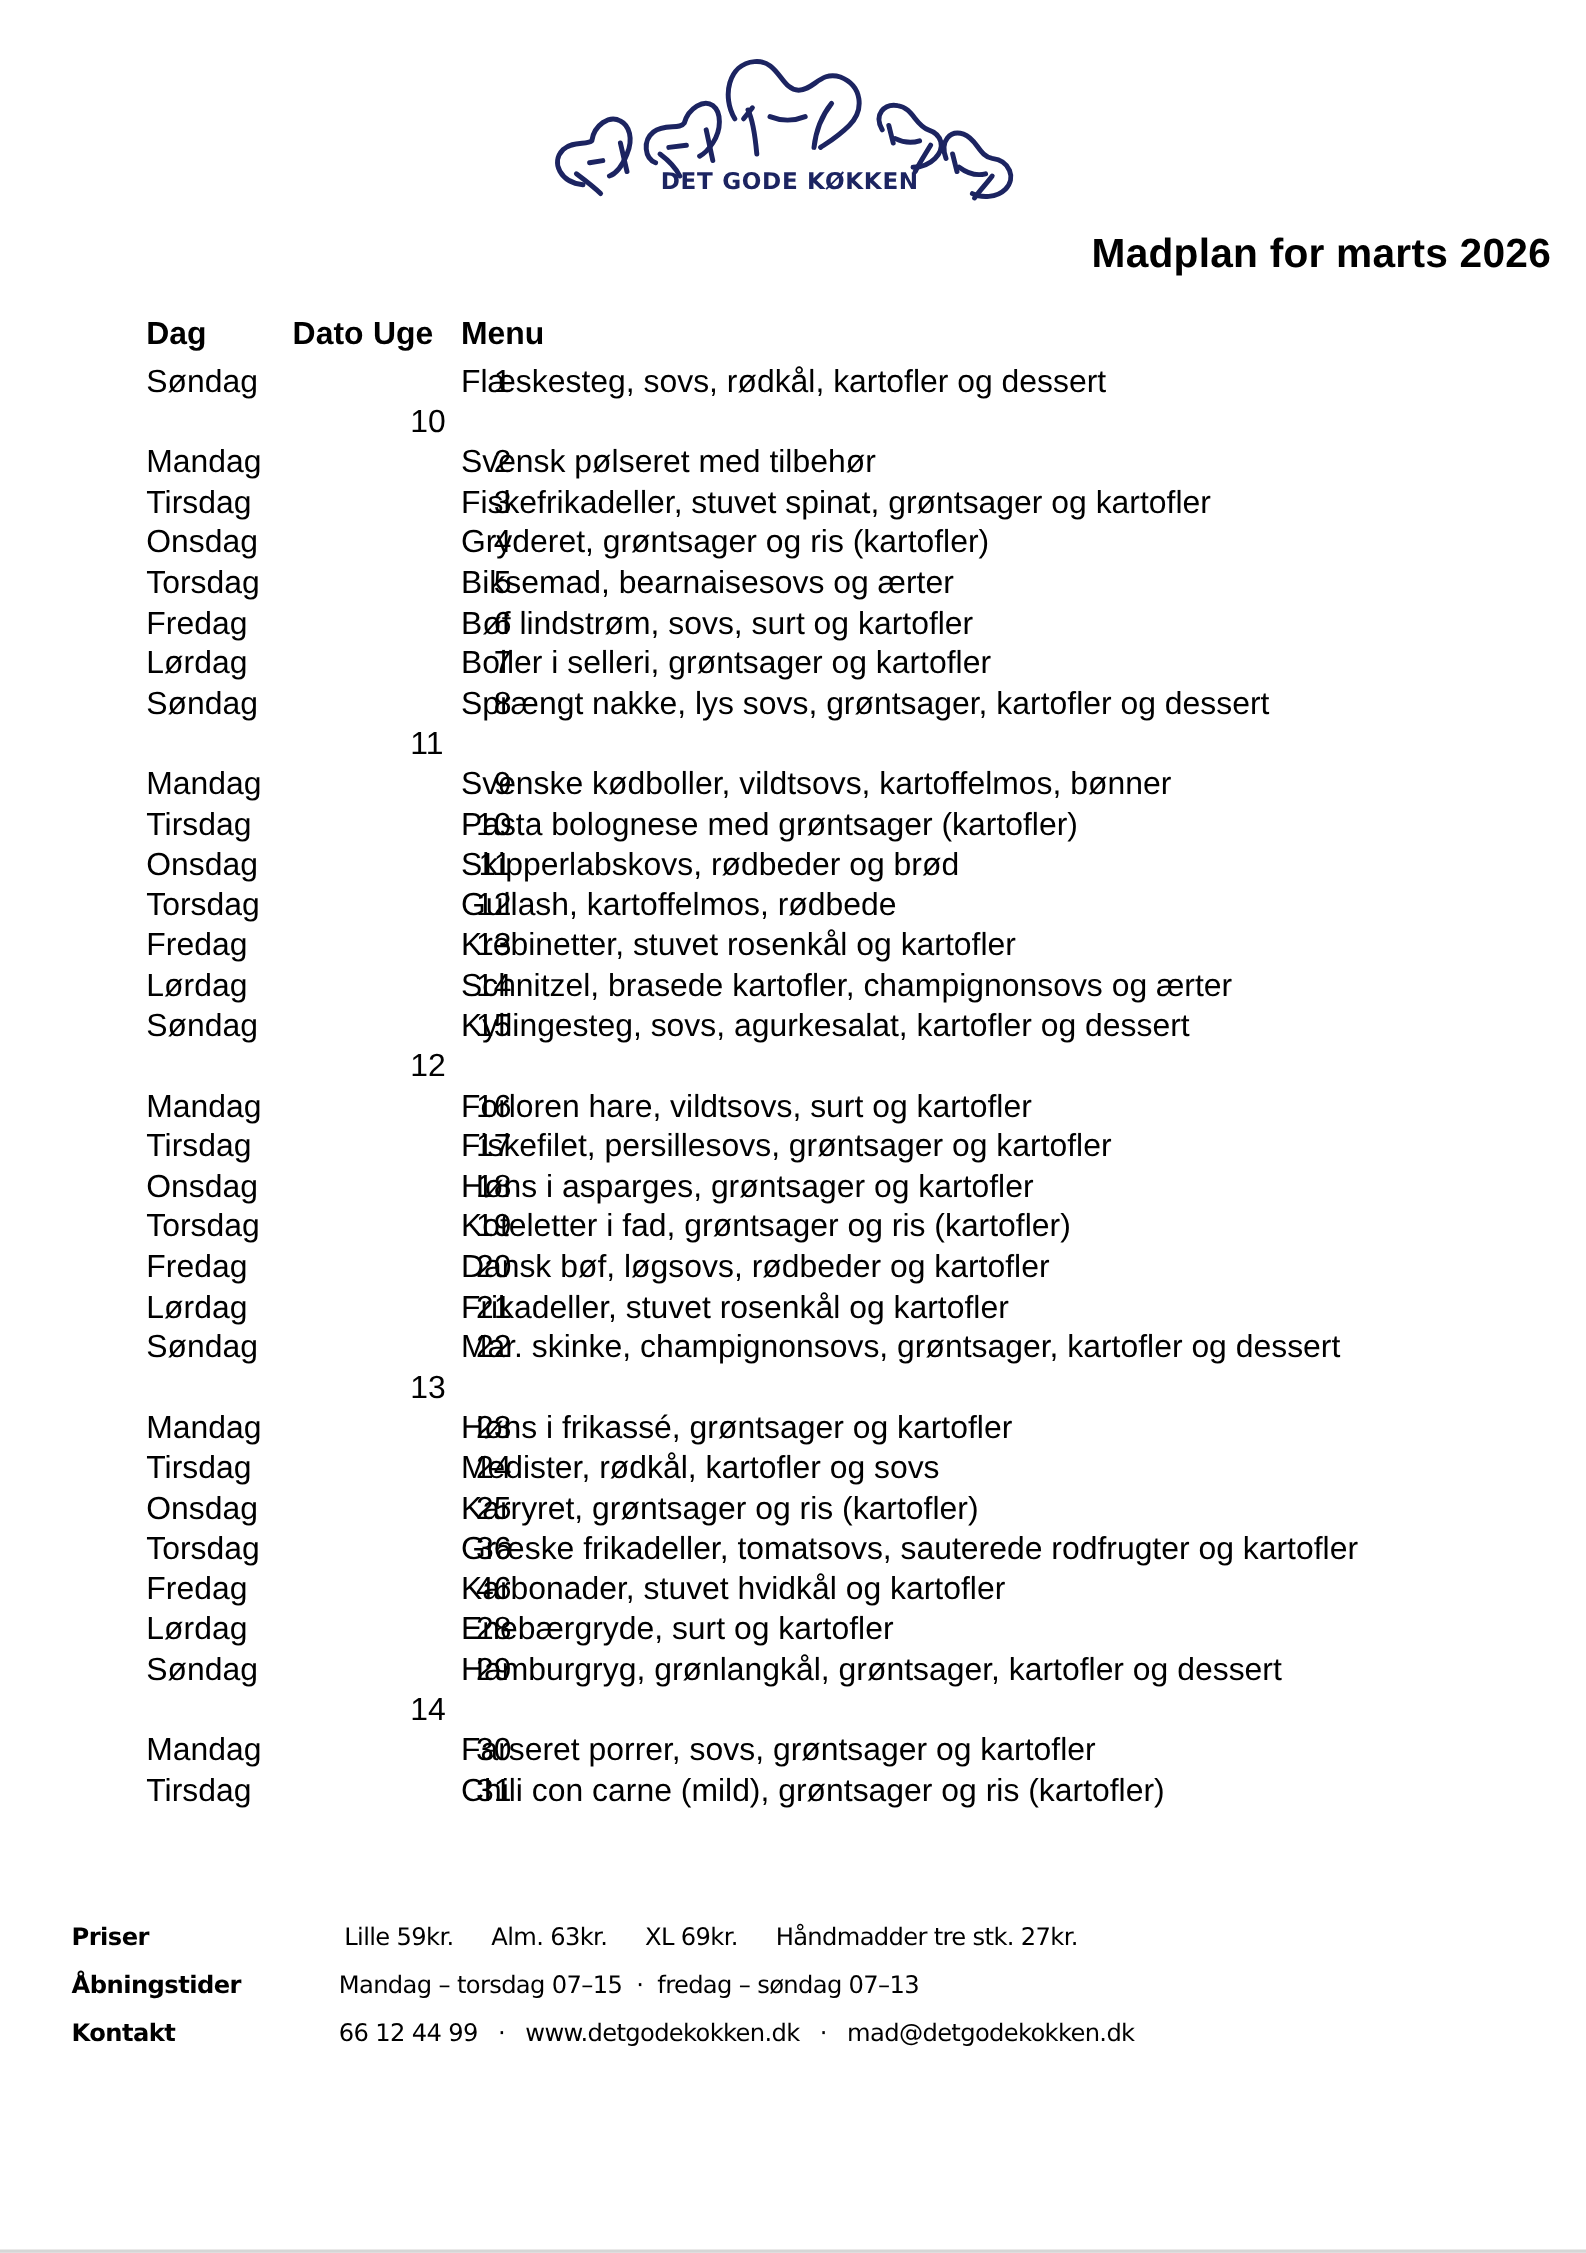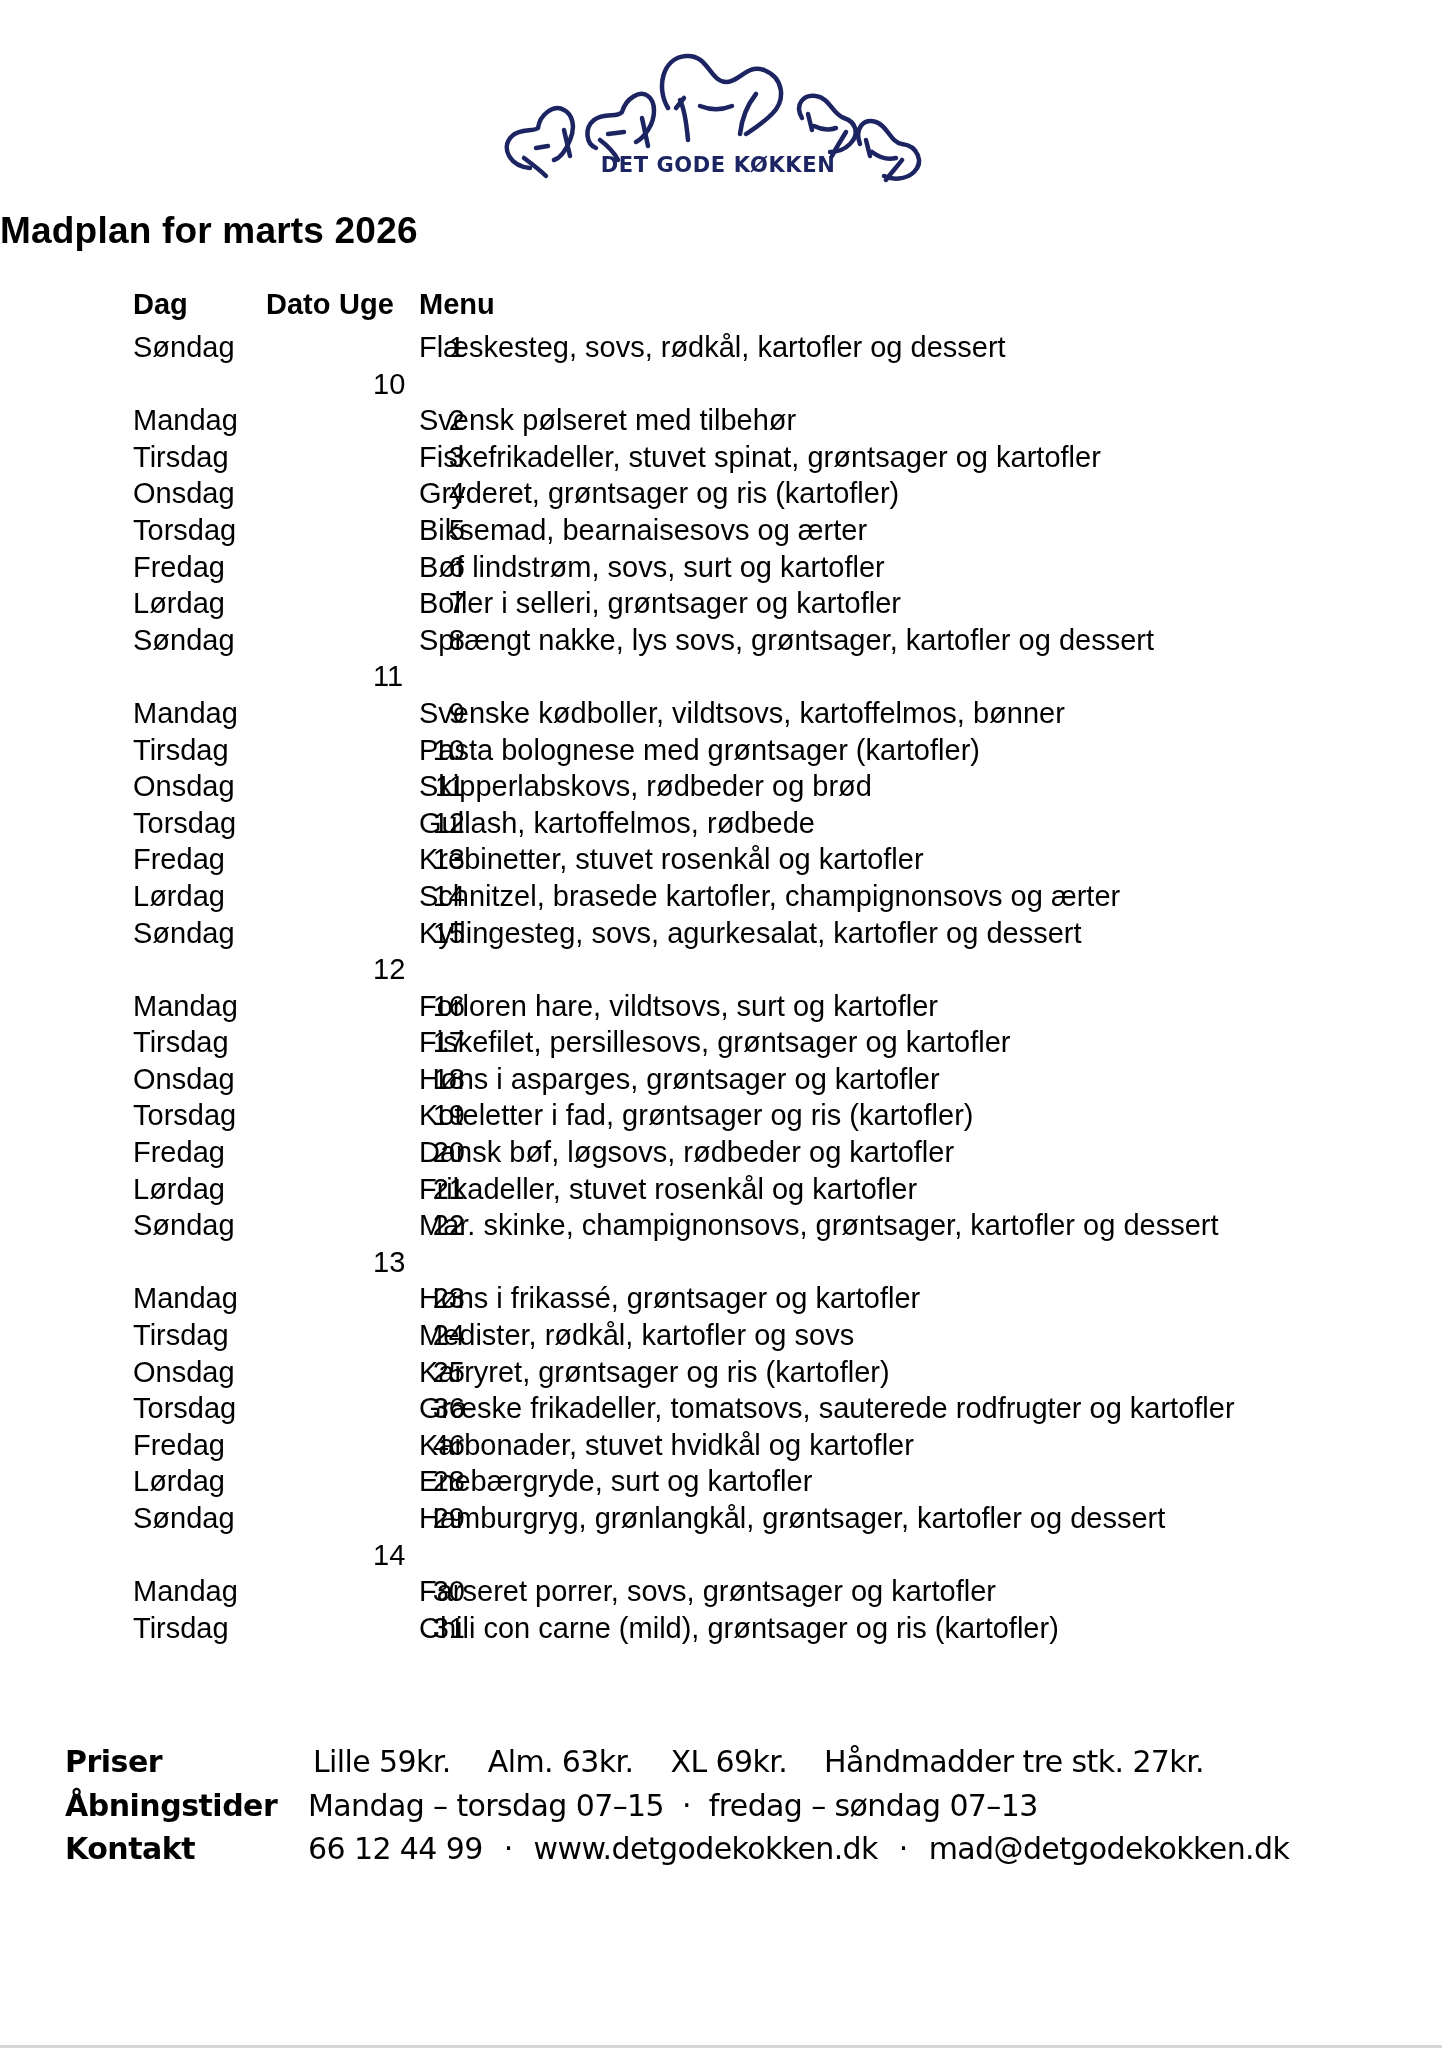--- a/index.html
+++ b/index.html
@@ -1,33 +1,33 @@
 <!DOCTYPE html>
 <html><head>
 <meta charset="utf-8">
 <style>
   html, body { margin:0; padding:0; background:#ffffff; }
   body { width:1442px; height:2048px; position:relative; overflow:hidden; font-family:"Liberation Sans", sans-serif; color:#000; }
   .logo { position:absolute; left:500px; top:48px; width:430px; height:135px; }
   .logo svg { width:100%; height:100%; display:block; }
-  .title { position:absolute; left:0; width:1410px; top:210px; text-align:left; font-weight:bold; font-size:37px; letter-spacing:0.2px; }
+  .title { position:absolute; left:0; width:1410px; top:210px; text-align:right; font-weight:bold; font-size:37px; letter-spacing:0.2px; }
   .table { position:absolute; left:133px; top:286px; width:1260px; }
   .thead, .trow { position:relative; height:36.6px; font-size:29px; line-height:36.6px; }
   .thead { font-weight:bold; height:38px; margin-bottom:5px; }
   .c-day { position:absolute; left:0; width:150px; }
   .c-date { position:absolute; left:130px; width:202px; text-align:right; }
   .c-week { position:absolute; left:340px; width:70px; }
   .c-menu { position:absolute; left:286px; white-space:nowrap; }
   .thead .c-date { left:133px; width:auto; text-align:left; }
   .thead .c-week { left:206px; }
   .thead .c-menu { left:286px; }
   .trow .c-menu { left:286px; }
   .trow.week .c-week { left:240px; }
   .footer { position:absolute; left:65px; top:1740px; width:1360px; font-family:"DejaVu Sans", sans-serif; }
-  .frow { position:relative; height:43.5px; line-height:43.5px; font-size:30px; }
+  .frow { position:relative; height:43.5px; line-height:43.5px; font-size:22px; }
   .flabel { position:absolute; left:0; font-weight:bold; letter-spacing:-0.5px; }
   .fvalue { position:absolute; left:243px; white-space:nowrap; letter-spacing:-0.6px; }
   .fvalue.prices span { margin-right:28px; }
   .bottom-rule { position:absolute; left:0; right:0; bottom:0; height:3px; background:#d6d6d6; }
 </style>
 </head>
 <body>
 
 <div class="logo">
   <svg viewBox="0 0 430 135">

